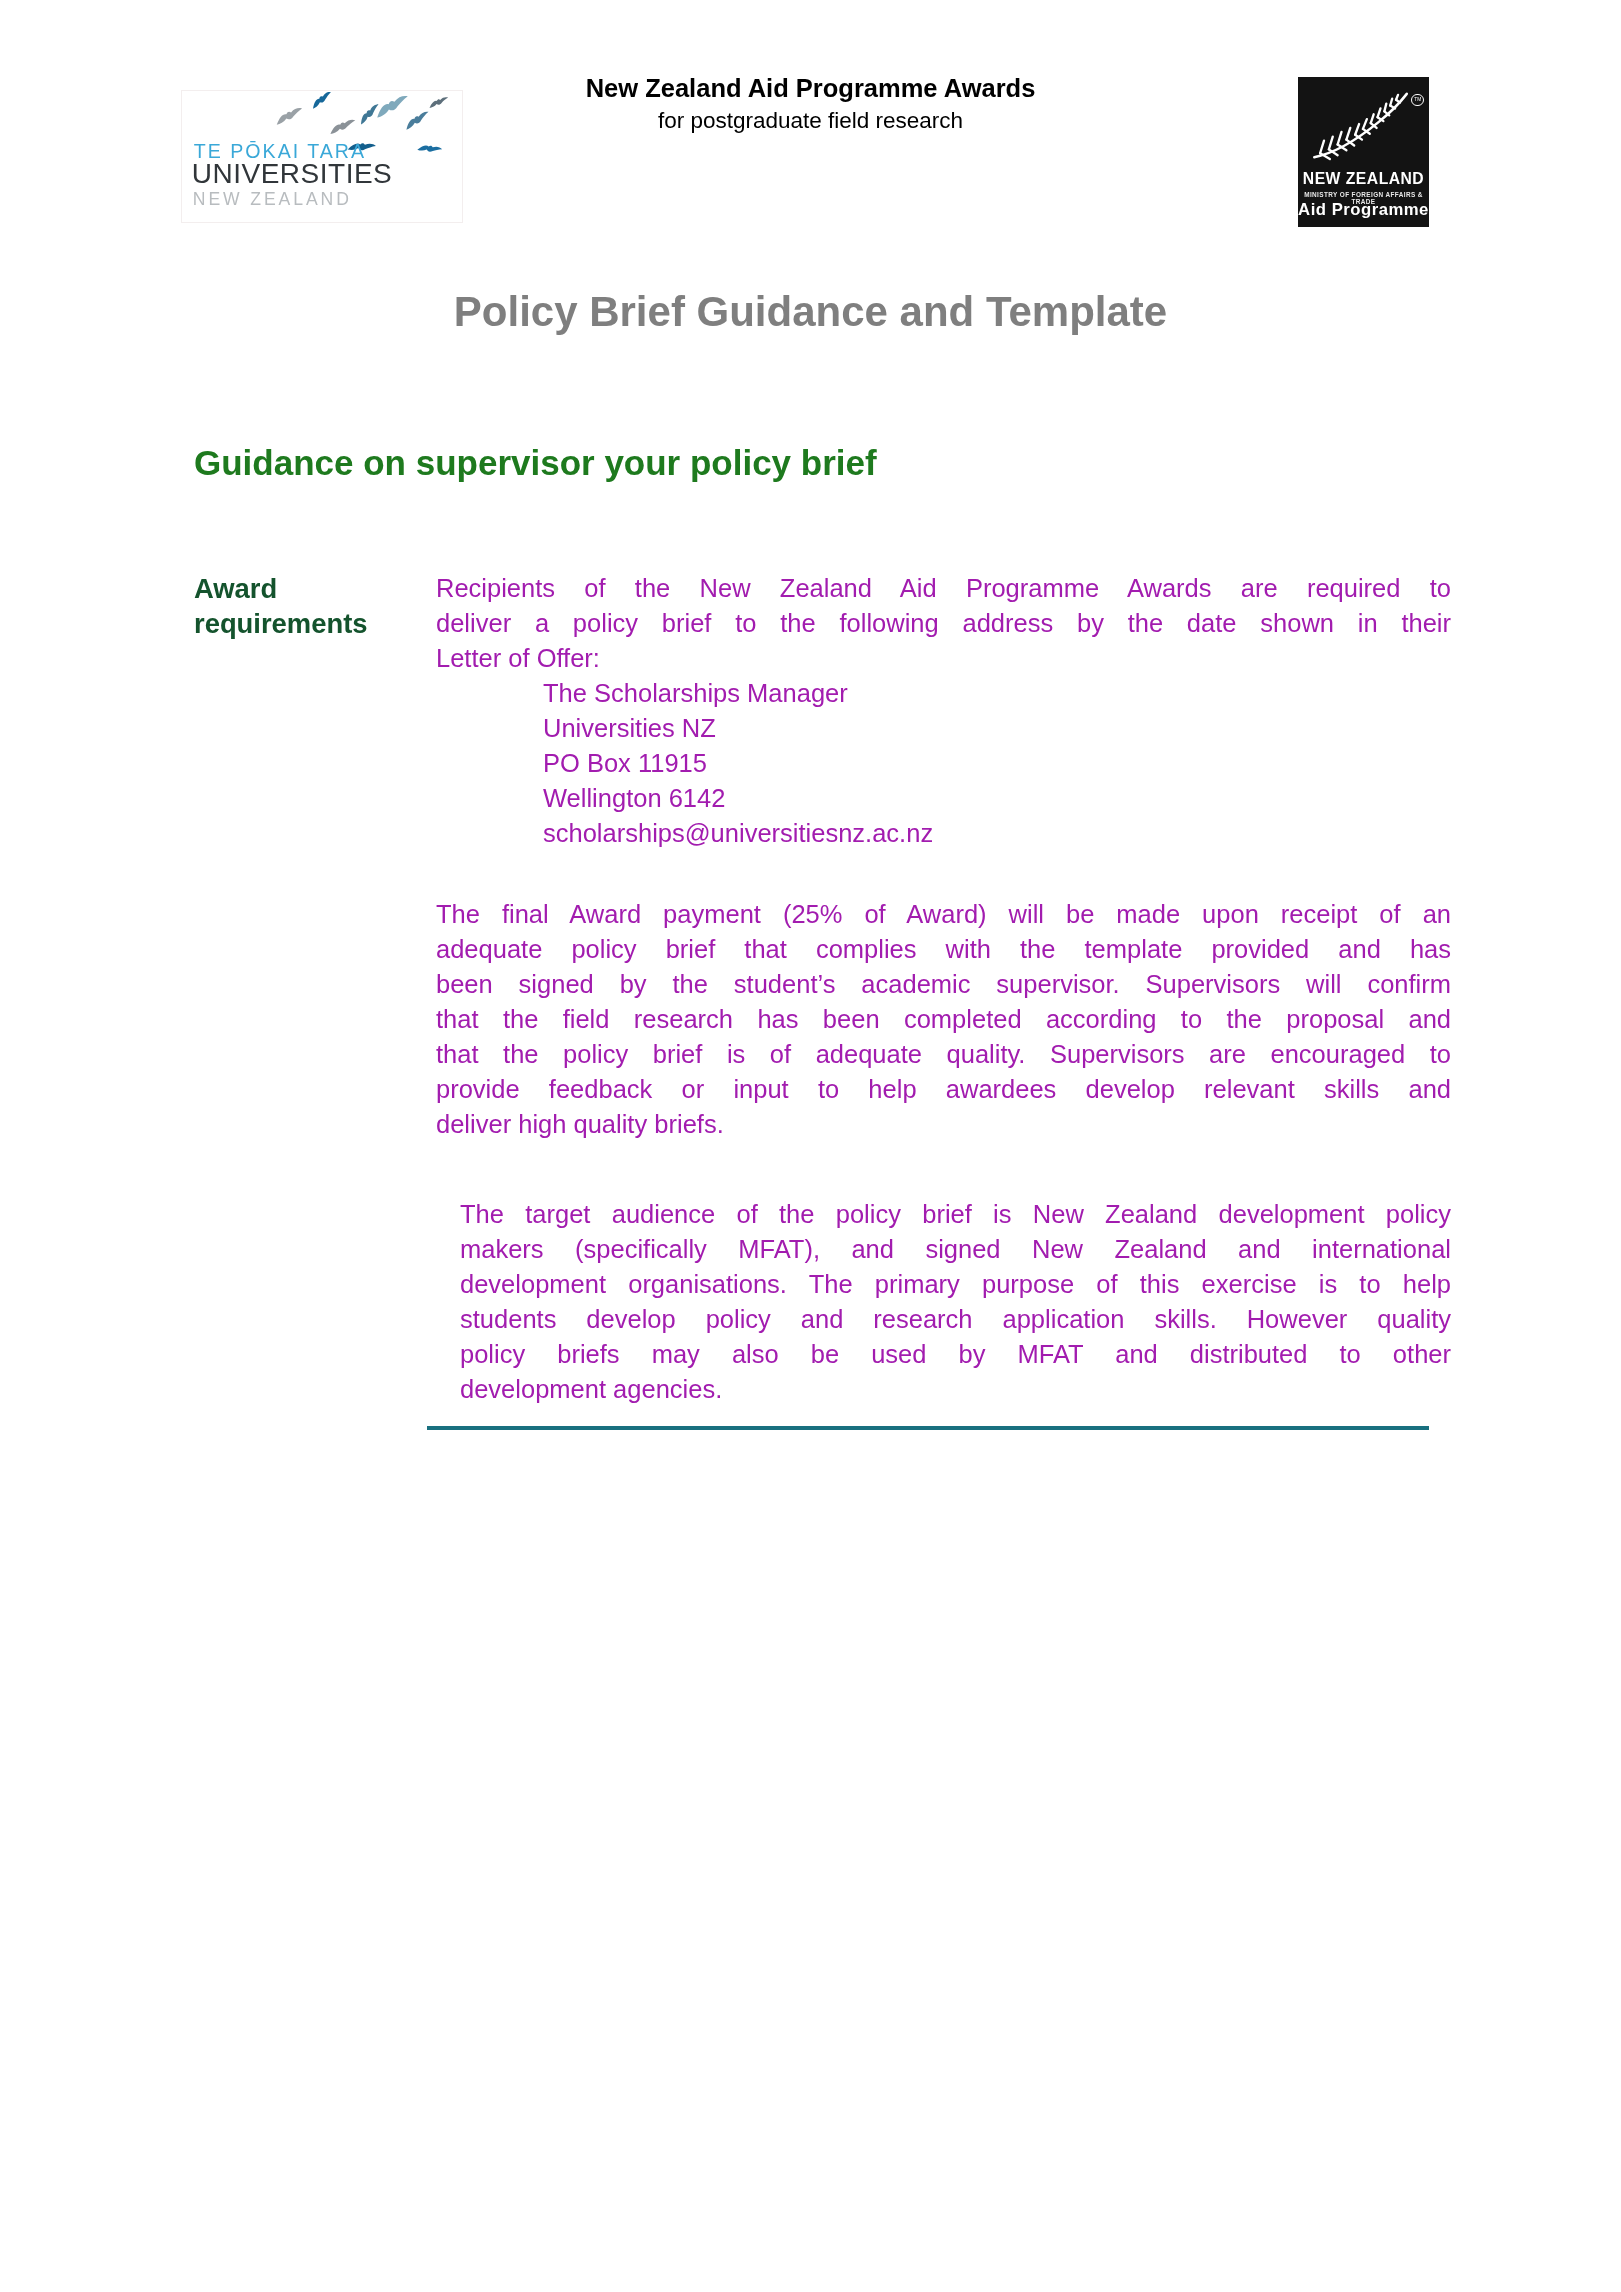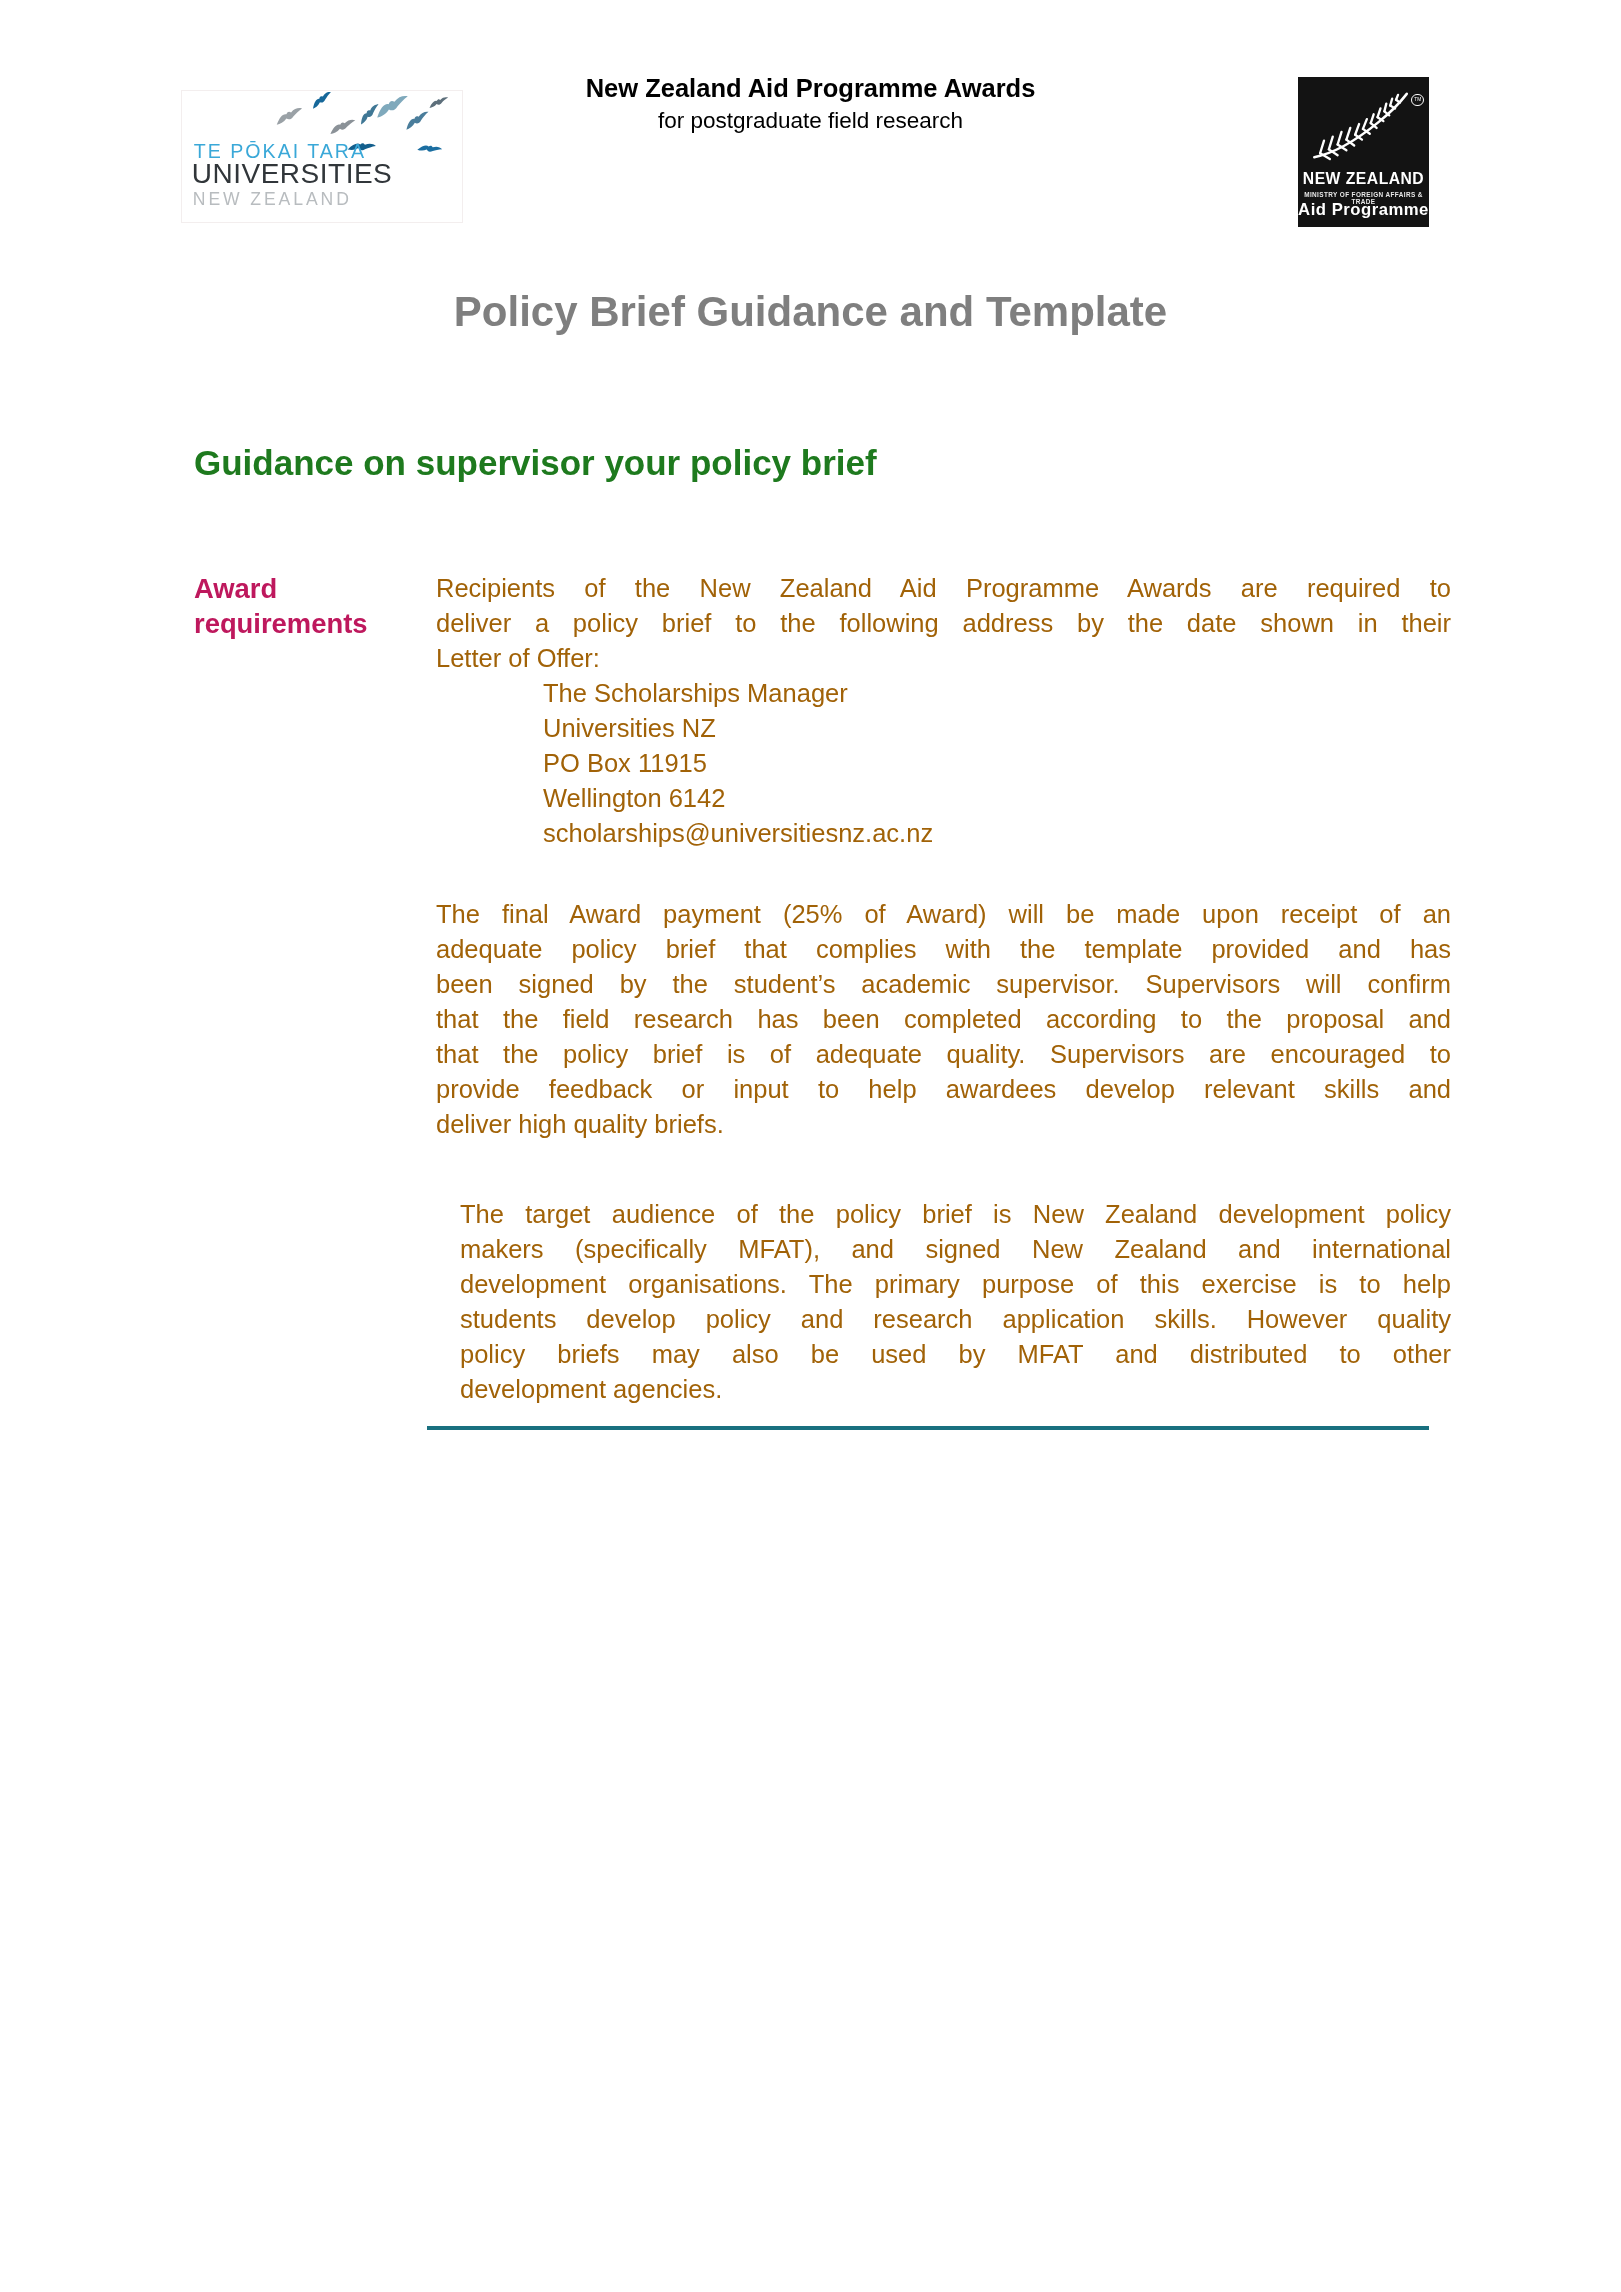--- a/index.html
+++ b/index.html
@@ -38,23 +38,23 @@
                 color:#fff; font-weight:bold; font-size:16.7px; letter-spacing:0.5px; }
 
   
   .doc-title { position:absolute; left:0; right:0; top:288px; text-align:center;
                font-size:42px; font-weight:bold; color:#7f7f7f; }
   .section-heading { position:absolute; left:194px; top:443px;
                      font-size:35px; font-weight:bold; color:#1e7a1e; }
 
   
   .award-label { position:absolute; left:194px; top:571px; width:247px;
-                 font-size:27.4px; font-weight:bold; color:#be185d; line-height:35px; }
+                 font-size:27.4px; font-weight:bold; color:#14532d; line-height:35px; }
   .body-col { position:absolute; left:436px; top:571px; width:1015px;
-              font-size:25.5px; line-height:35px; color:#a16207; }
+              font-size:25.5px; line-height:35px; color:#a21caf; }
   .bl { width:100%; }
   .j  { text-align:justify; text-align-last:justify; }
   .l  { text-align:left; }
   .address { padding-left:107px; }
   .para2 { margin-top:46px; }
   .para3 { margin-top:55px;margin-left:24px; }
 
   .divider { position:absolute; left:427px; top:1426px; width:1002px; height:3.9px;
              background:#19707f; }
 </style>

